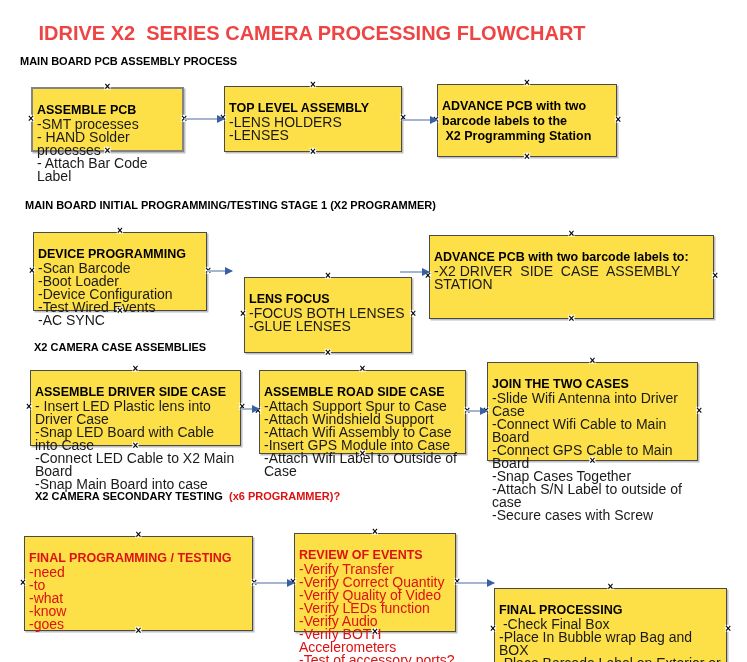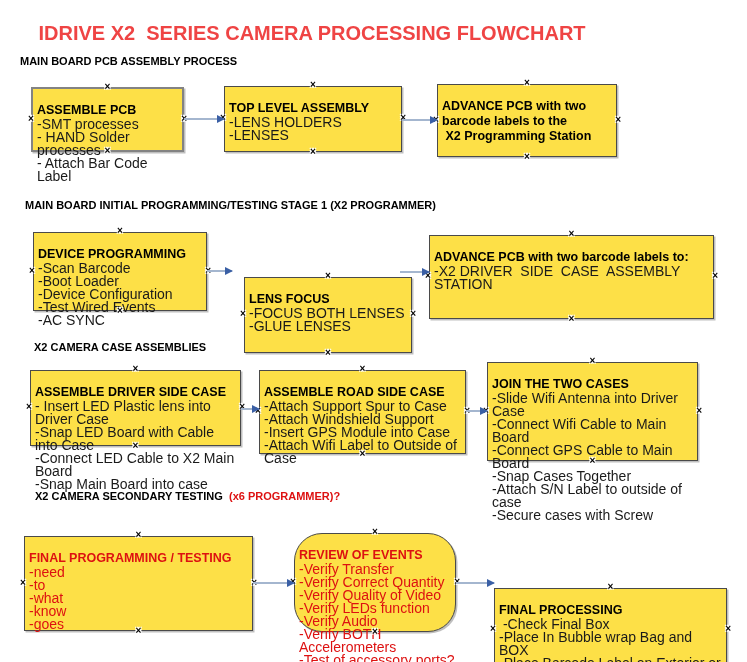--- a/index.html
+++ b/index.html
@@ -125,20 +125,21 @@
 </div>
 
 <div class="pbox" style="left:259px;top:370px;width:207px;height:84px;">
   <span class="cp cp-t"></span>
   <span class="cp cp-b"></span>
   <span class="cp cp-l"></span>
   <span class="cp cp-r"></span>
   <div class="btitle">ASSEMBLE ROAD SIDE CASE</div>
   <div class="bitem">-Attach Support Spur to Case</div>
   <div class="bitem">-Attach Windshield Support</div>
+  <div class="bitem">-Attach Wifi Assembly to Case</div>
   <div class="bitem">-Insert GPS Module into Case</div>
   <div class="bitem">-Attach Wifi Label to Outside of Case</div>
 </div>
 
 <div class="pbox" style="left:487px;top:362px;width:211px;height:99px;">
   <span class="cp cp-t"></span>
   <span class="cp cp-b"></span>
   <span class="cp cp-l"></span>
   <span class="cp cp-r"></span>
   <div class="btitle">JOIN THE TWO CASES</div>
@@ -156,21 +157,21 @@
   <span class="cp cp-l"></span>
   <span class="cp cp-r"></span>
   <div class="btitle">FINAL PROGRAMMING / TESTING</div>
   <div class="bitem">-need</div>
   <div class="bitem">-to</div>
   <div class="bitem">-what</div>
   <div class="bitem">-know</div>
   <div class="bitem">-goes</div>
 </div>
 
-<div class="pbox red-box" style="left:294px;top:533px;width:162px;height:99px;border-radius:28px;">
+<div class="pbox red-box" style="left:294px;top:533px;width:162px;height:99px;">
   <span class="cp cp-t"></span>
   <span class="cp cp-b"></span>
   <span class="cp cp-l"></span>
   <span class="cp cp-r"></span>
   <div class="btitle">REVIEW OF EVENTS</div>
   <div class="bitem">-Verify Transfer</div>
   <div class="bitem">-Verify Correct Quantity</div>
   <div class="bitem">-Verify Quality of Video</div>
   <div class="bitem">-Verify LEDs function</div>
   <div class="bitem">-Verify Audio</div>

